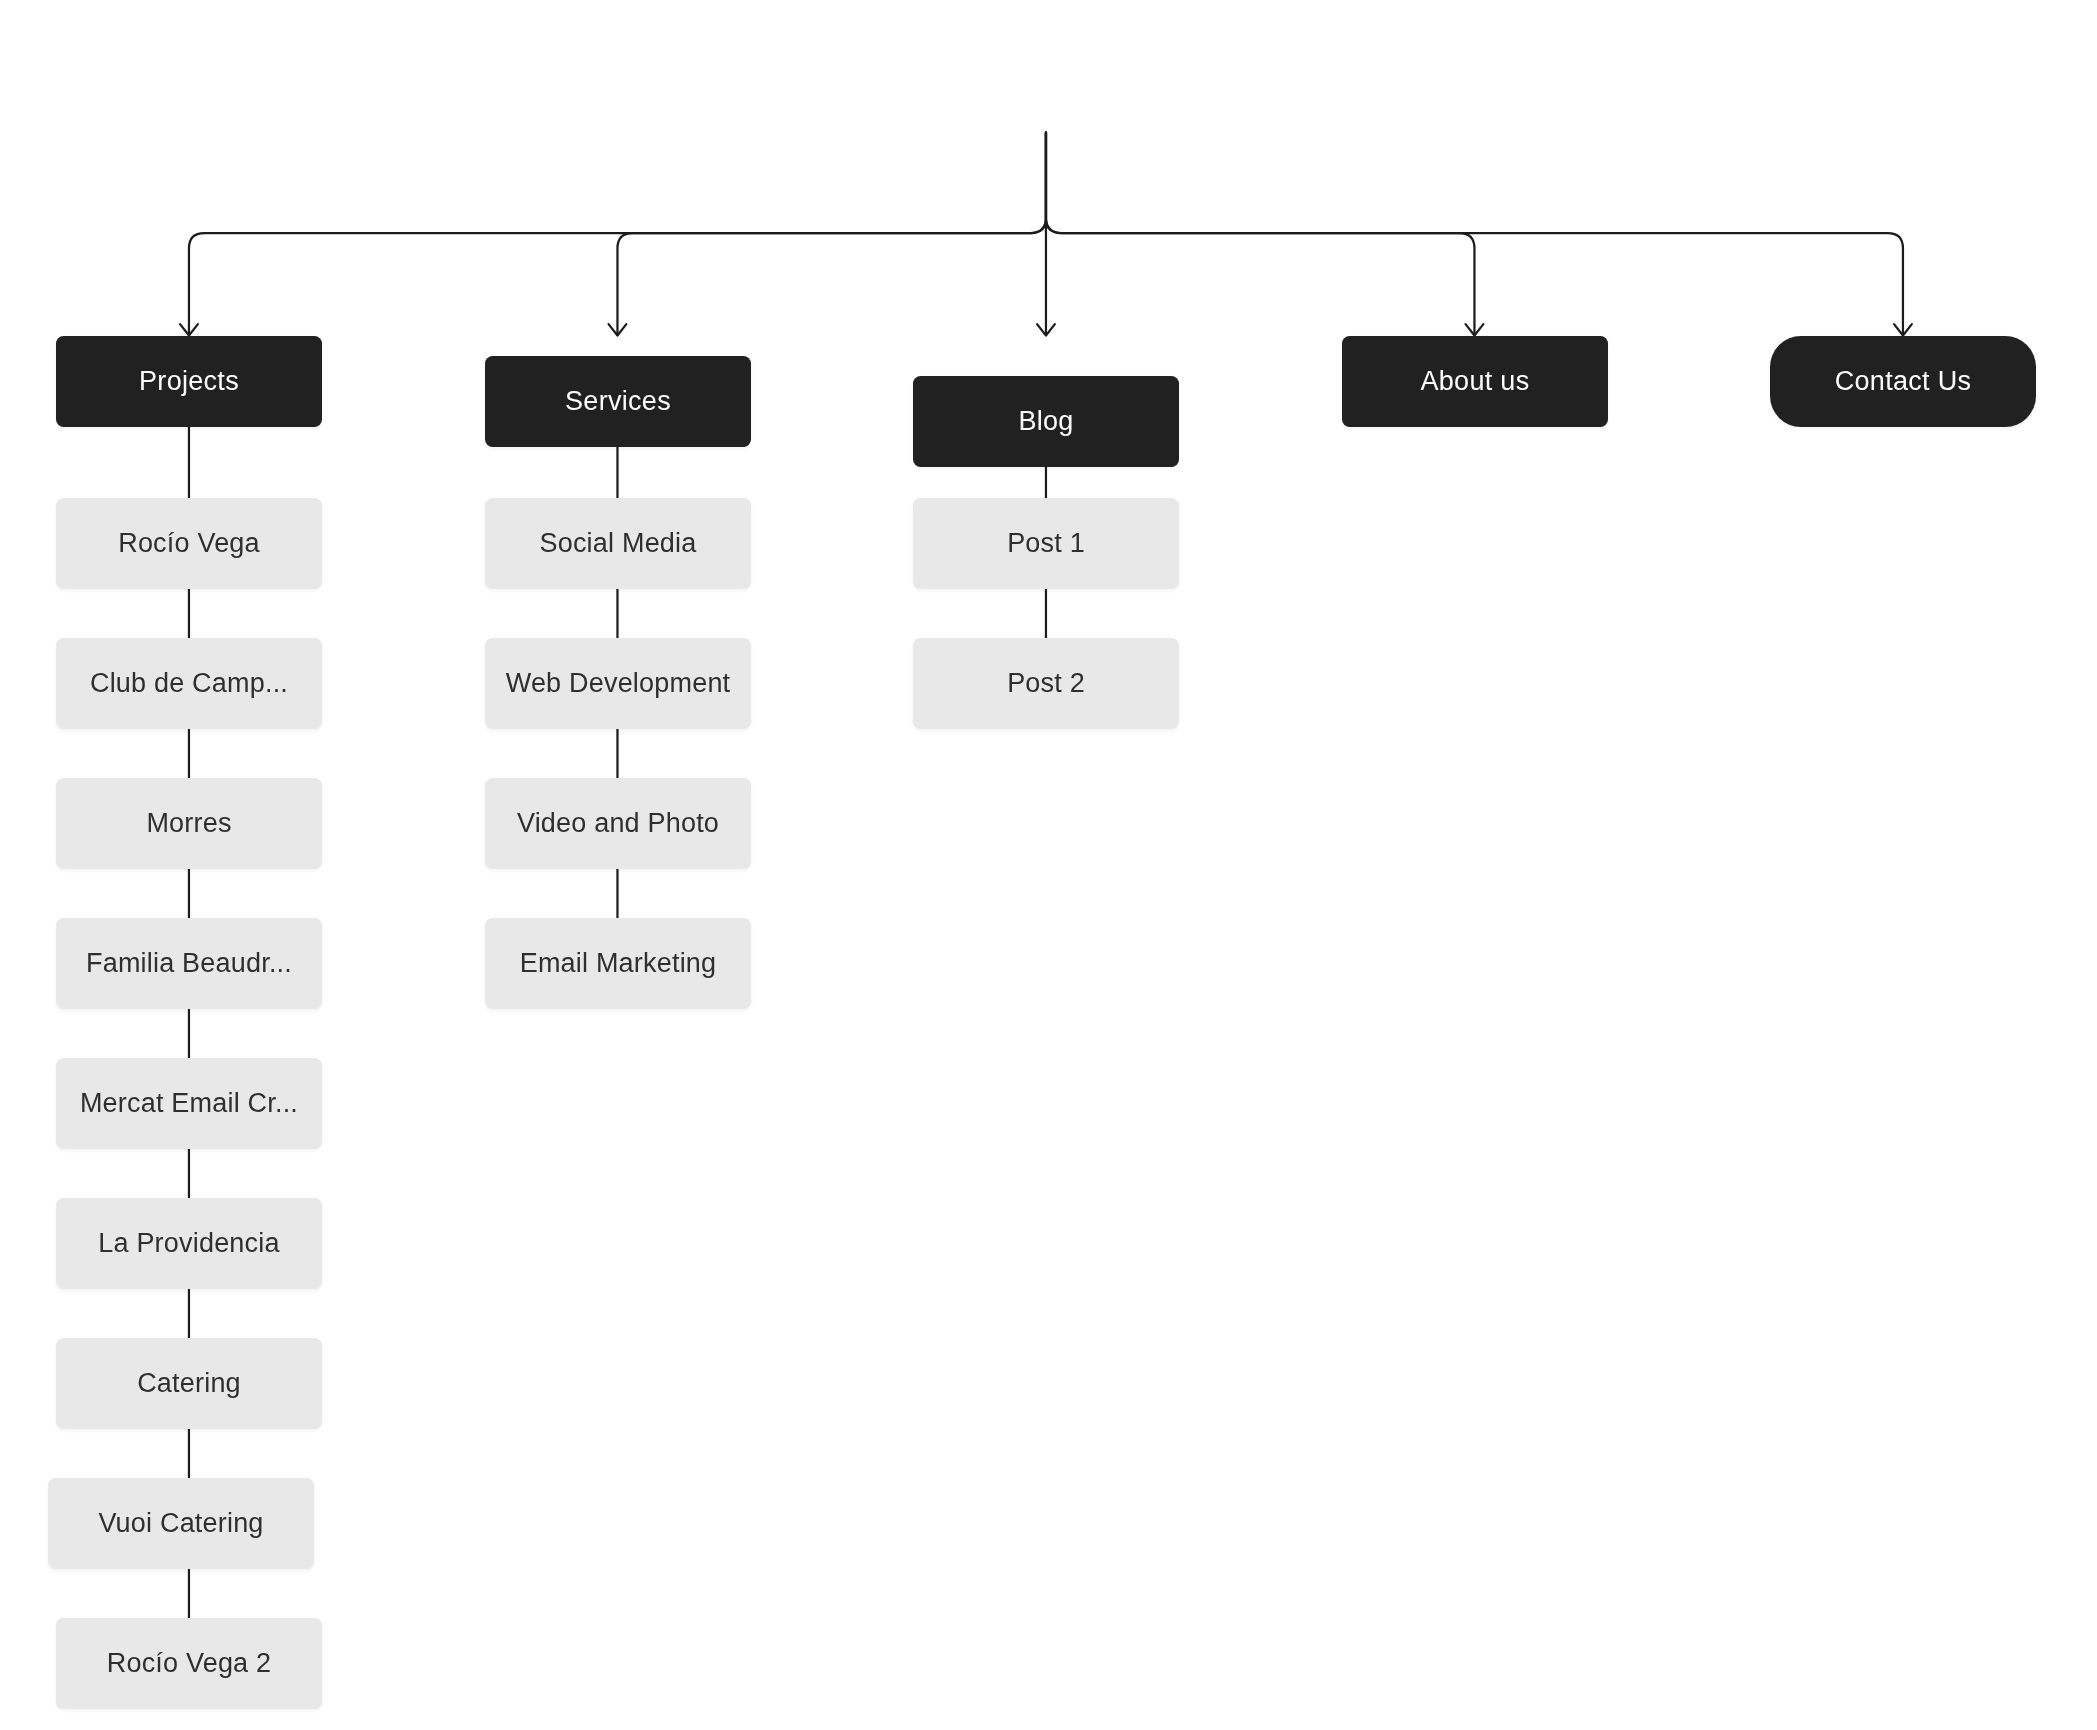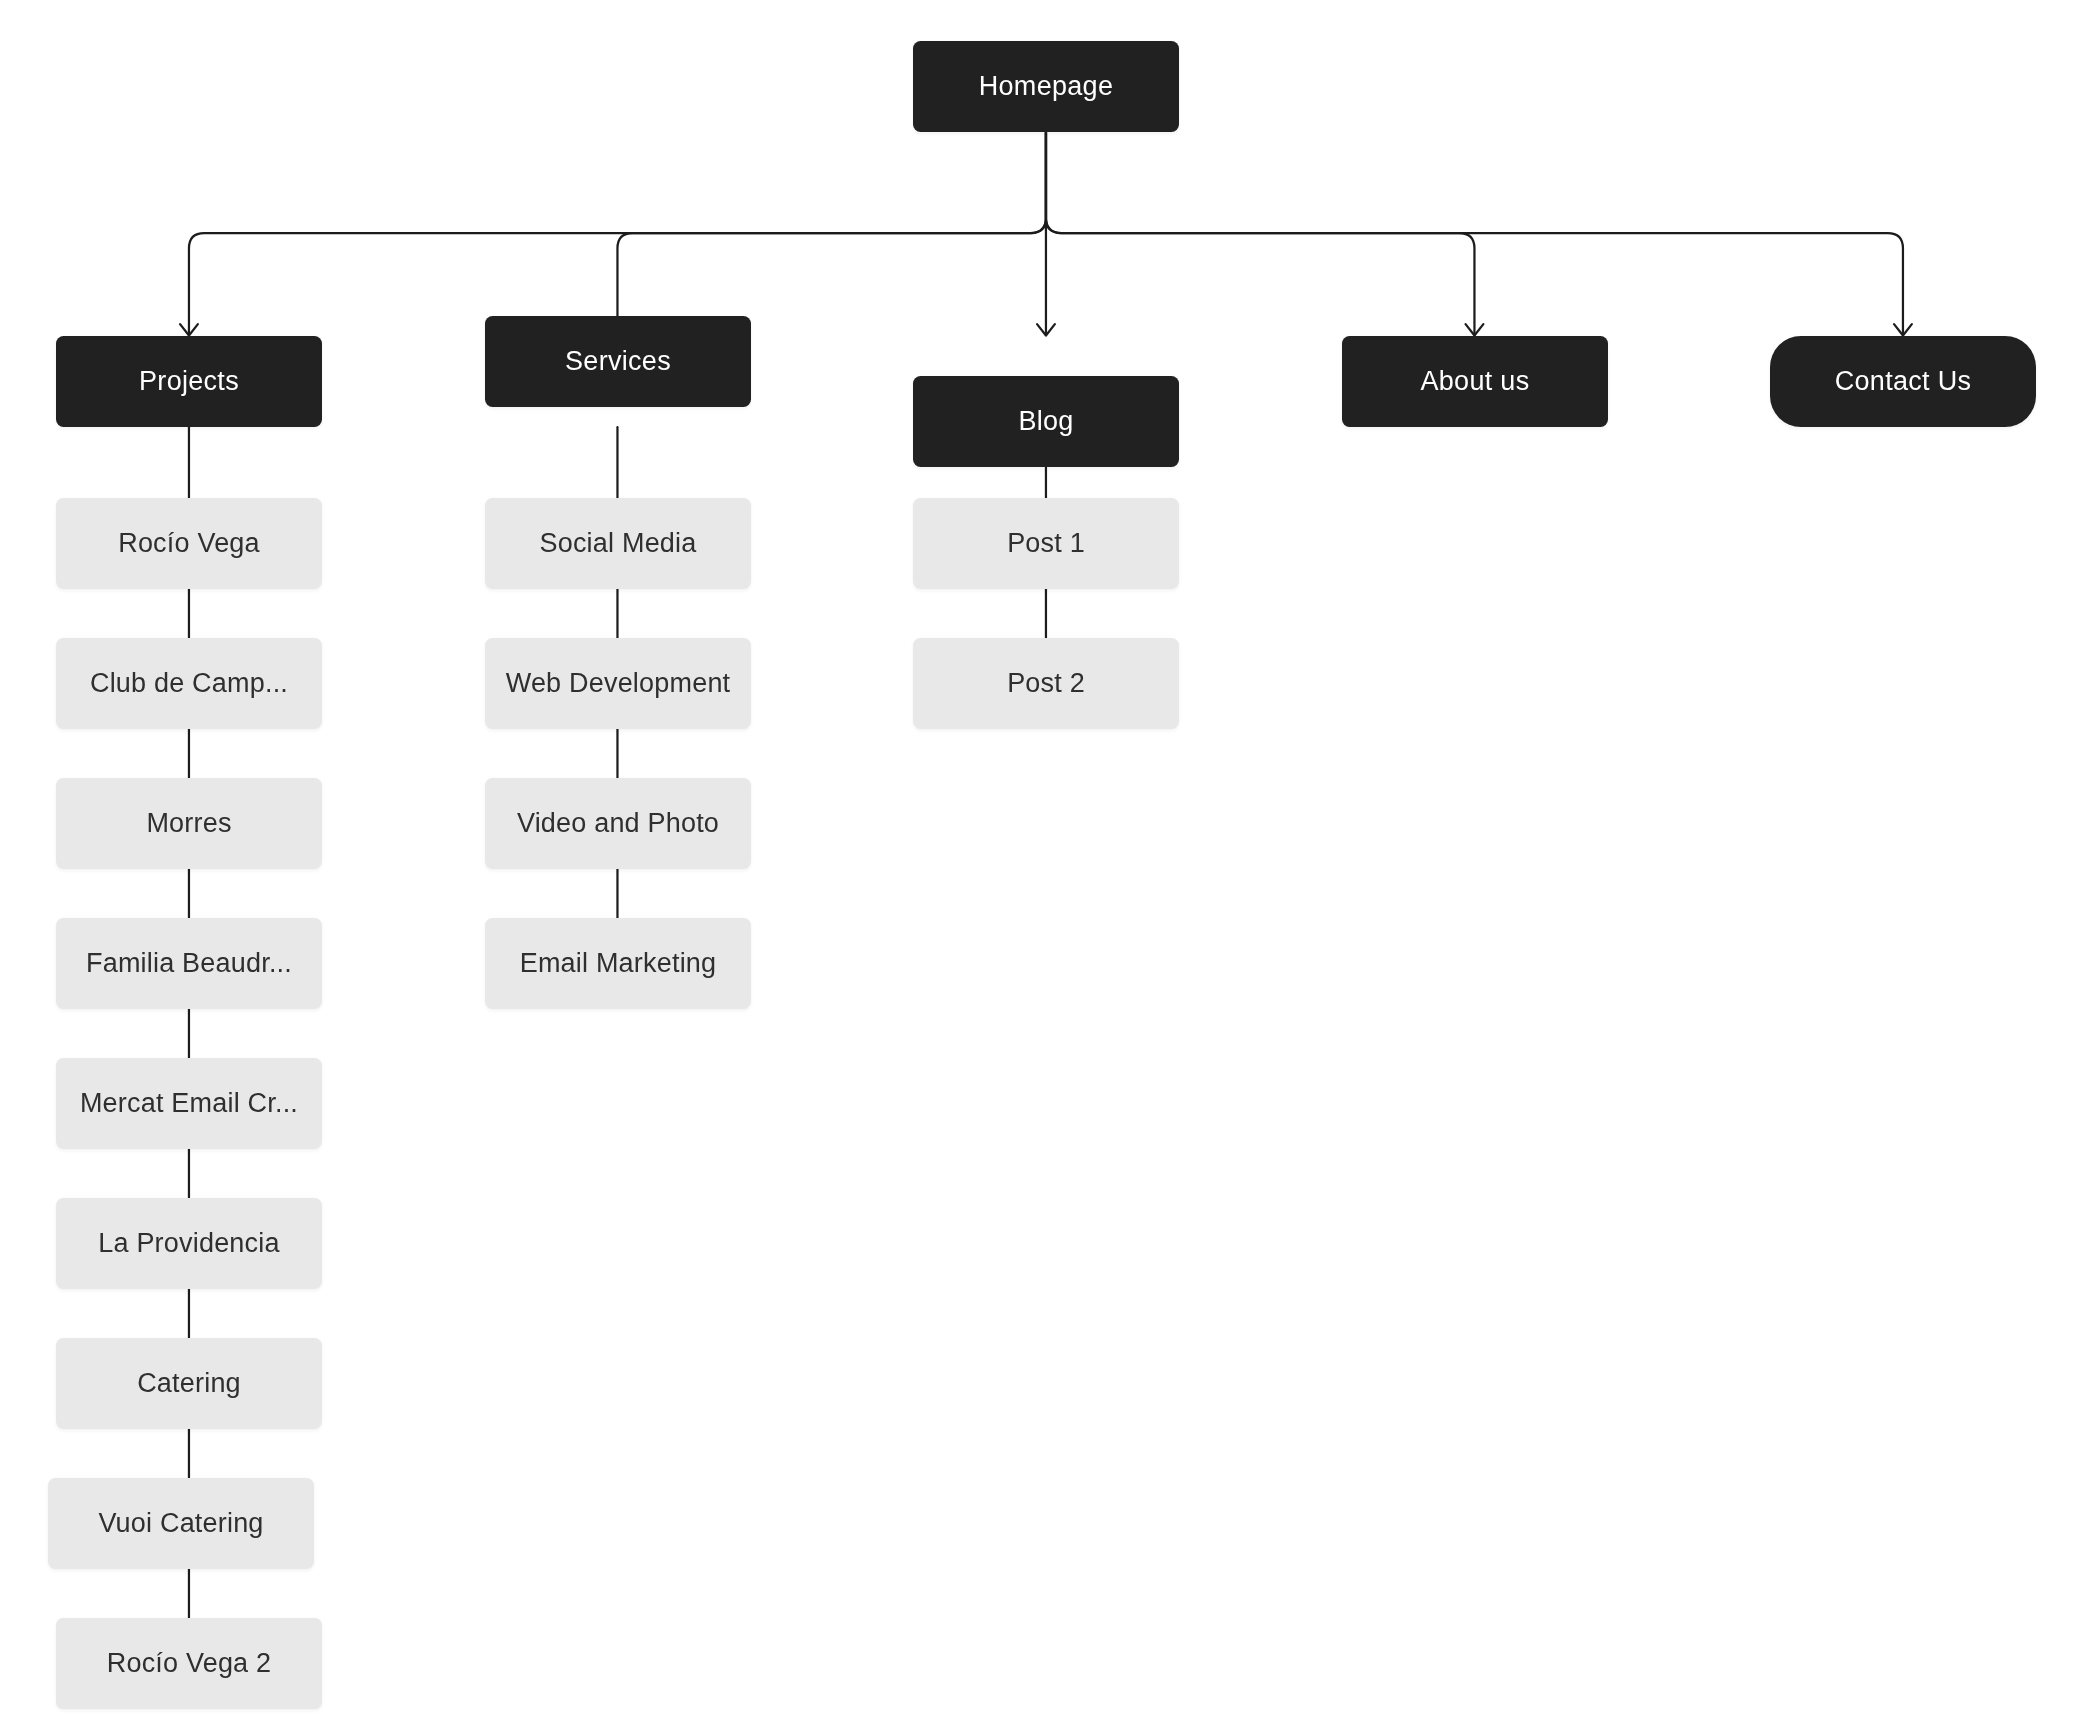--- a/index.html
+++ b/index.html
@@ -82,33 +82,32 @@
       <path d="M 970.5 1365 L 970.5 1442"></path>
       <path d="M 1644 208 L 1644 526"></path>
       <path d="M 1630 509 L 1644 527 L 1658 509"></path>
       <path d="M 1644 671 L 1644 782"></path>
       <path d="M 1644 925 L 1644 1002"></path>
       <path d="M 1644 208 L 1644 342 Q 1644 366 1668 366 L 2293.5 366 Q 2317.5 366 2317.5 390 L 2317.5 526"></path>
       <path d="M 2303.5 509 L 2317.5 527 L 2331.5 509"></path>
       <path d="M 1644 208 L 1644 342 Q 1644 366 1668 366 L 2967 366 Q 2991 366 2991 390 L 2991 526"></path>
       <path d="M 2977 509 L 2991 527 L 3005 509"></path>
     </svg>
-  <div class="node dark" id="root-node" style="left:1046px; top:41px;">Homepage</div>
   <div id="columns">
       <div class="node dark" style="left: 189px; top: 336px;">Projects</div>
       <div class="node light" style="left: 189px; top: 498px;">Rocío Vega</div>
       <div class="node light" style="left: 189px; top: 638px;">Club de Camp...</div>
       <div class="node light" style="left: 189px; top: 778px;">Morres</div>
       <div class="node light" style="left: 189px; top: 918px;">Familia Beaudr...</div>
       <div class="node light" style="left: 189px; top: 1058px;">Mercat Email Cr...</div>
       <div class="node light" style="left: 189px; top: 1198px;">La Providencia</div>
       <div class="node light" style="left: 189px; top: 1338px;">Catering</div>
       <div class="node light" style="left: 181px; top: 1478px;">Vuoi Catering</div>
       <div class="node light" style="left: 189px; top: 1618px; border-radius: 7px;">Rocío Vega 2</div>
-      <div class="node dark" style="left: 618px; top: 316px;">Services</div>
+      <div class="node dark" style="left: 618px; top: 356px;">Services</div>
       <div class="node light" style="left: 618px; top: 498px;">Social Media</div>
       <div class="node light" style="left: 618px; top: 638px;">Web Development</div>
       <div class="node light" style="left: 618px; top: 778px;">Video and Photo</div>
       <div class="node light" style="left: 618px; top: 918px;">Email Marketing</div>
       <div class="node dark" style="left: 1046px; top: 332px; margin-top: 44px;">Blog</div>
       <div class="node light" style="left: 1046px; top: 498px;">Post 1</div>
       <div class="node light" style="left: 1046px; top: 638px;">Post 2</div>
       <div class="node dark" style="left: 1475px; top: 336px;">About us</div>
       <div class="node dark" style="left: 1903px; top: 336px; border-radius: 31px;">Contact Us</div>
     </div>

